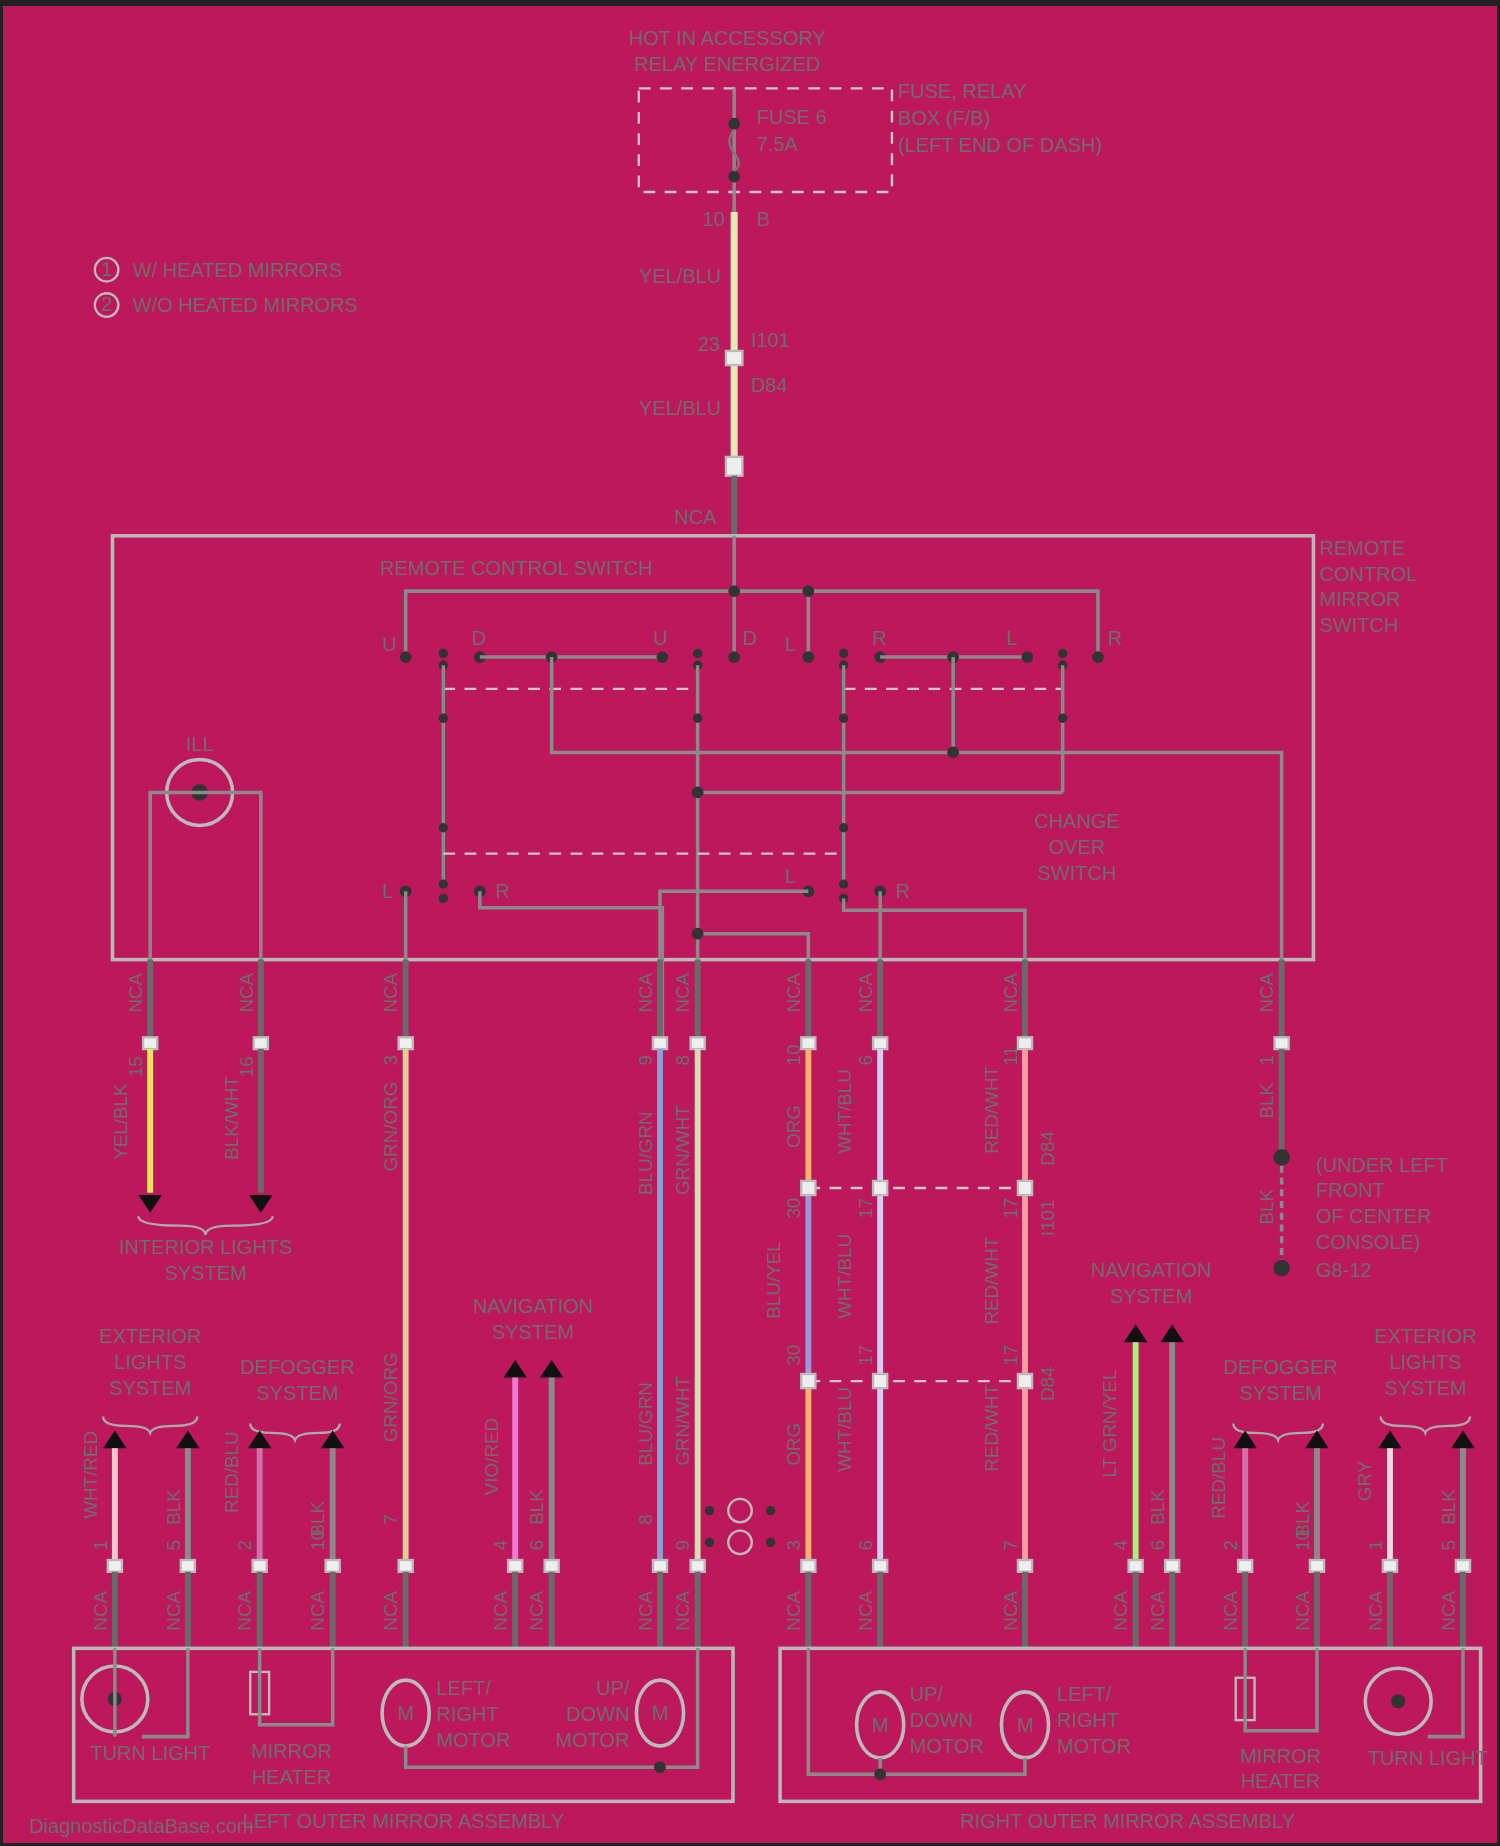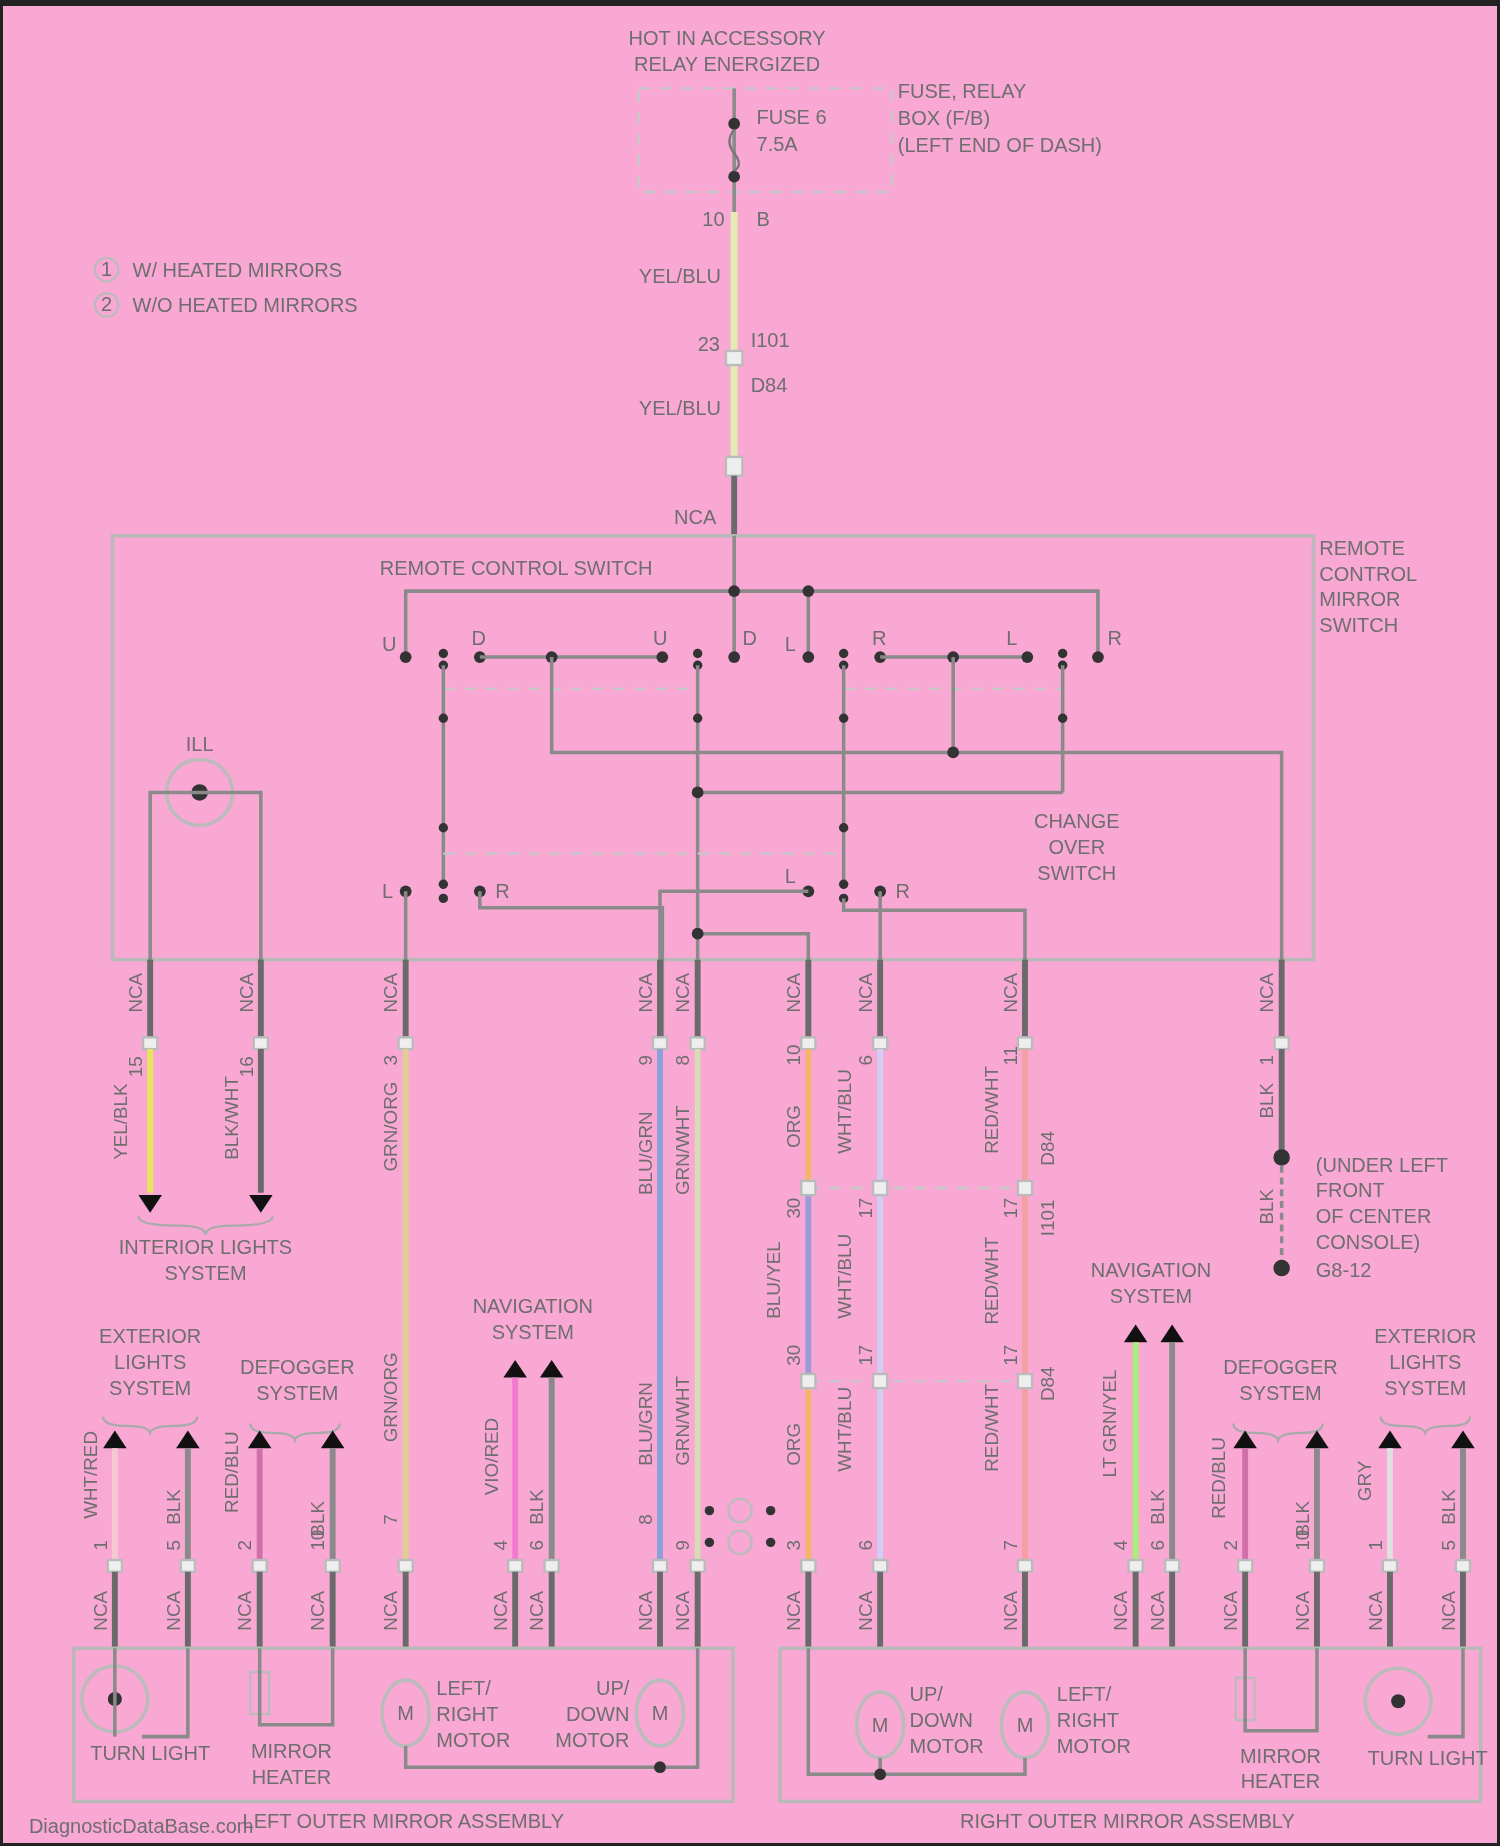--- a/index.html
+++ b/index.html
@@ -1,16 +1,16 @@
 <!DOCTYPE html>
 <html><head>
 <meta charset="utf-8">
 <style>
   html,body{margin:0;padding:0;background:#1a1a1a;}
-  #frame{position:relative;width:1500px;height:1846px;background:#f9a8d4;box-sizing:border-box;border:3px solid #222;border-top:6px solid #222;overflow:hidden;}
+  #frame{position:relative;width:1500px;height:1846px;background:#be185d;box-sizing:border-box;border:3px solid #222;border-top:6px solid #222;overflow:hidden;}
   svg{position:absolute;left:0;top:0;}
   .lbl{font-family:"Liberation Sans",sans-serif;font-size:17px;fill:#6e6e6e;}
   .lblv{font-family:"Liberation Sans",sans-serif;font-size:16px;fill:#6e6e6e;}
   .wire{fill:none;stroke:#8a8a8a;stroke-width:3;}
   .wireDk{fill:none;stroke:#6a6a6a;stroke-width:5;}
   .box{fill:none;stroke:#b9b9b9;stroke-width:3;}
   .dash{fill:none;stroke:#c8c8c8;stroke-width:2;stroke-dasharray:10 8;}
   .dot{fill:#333;}
   .arrow{fill:#111;}
   .conn{fill:#eee;stroke:#bbb;stroke-width:2;}

